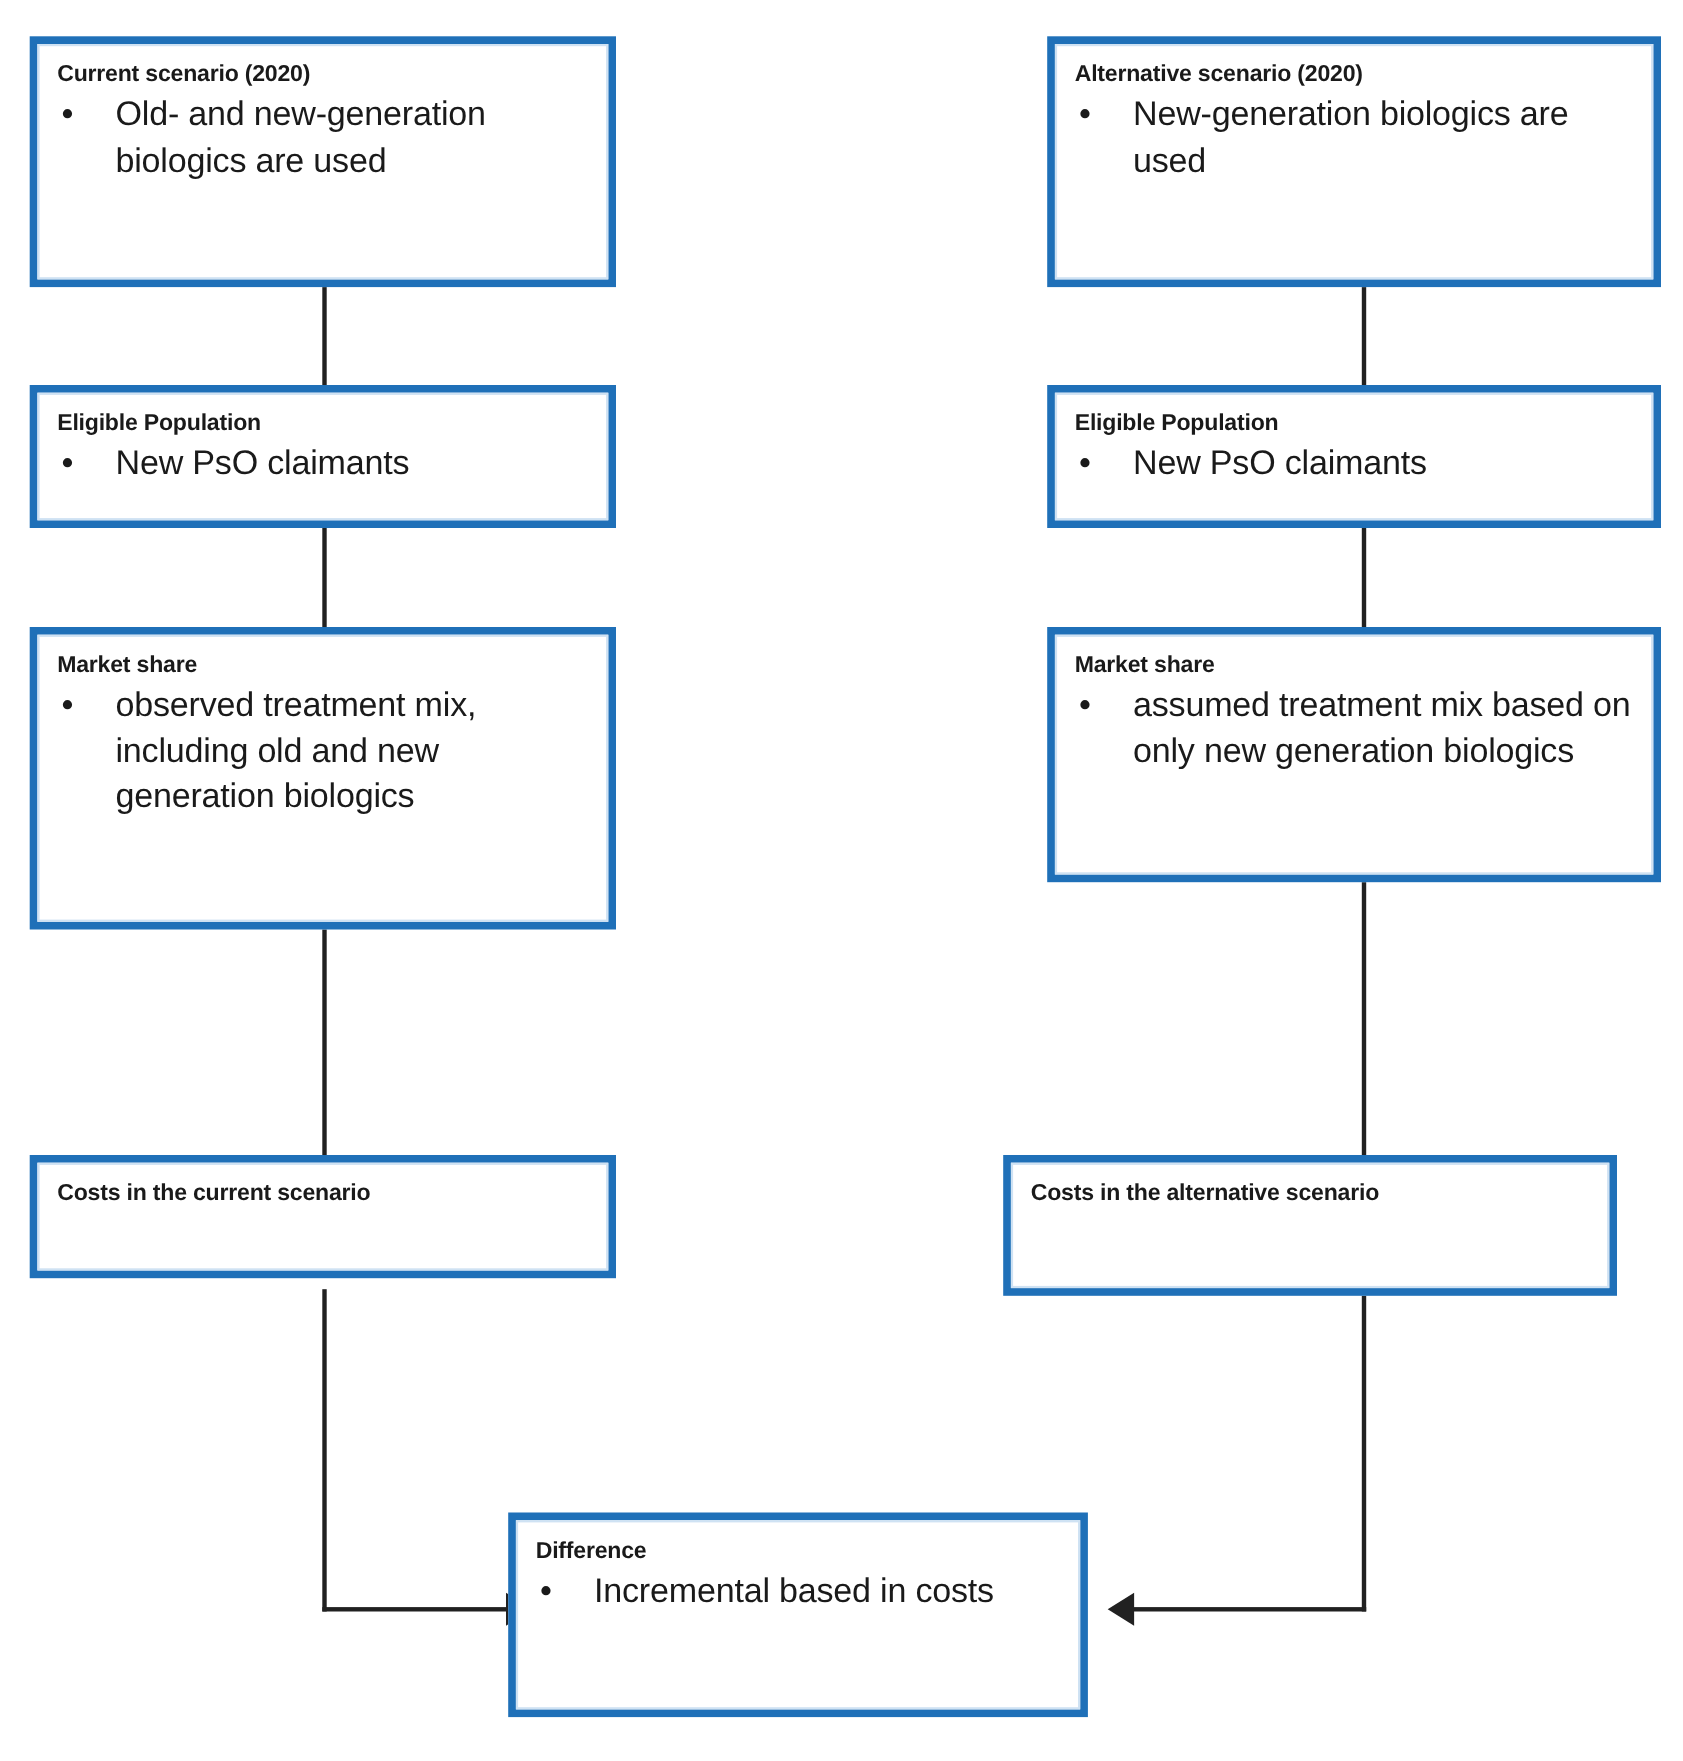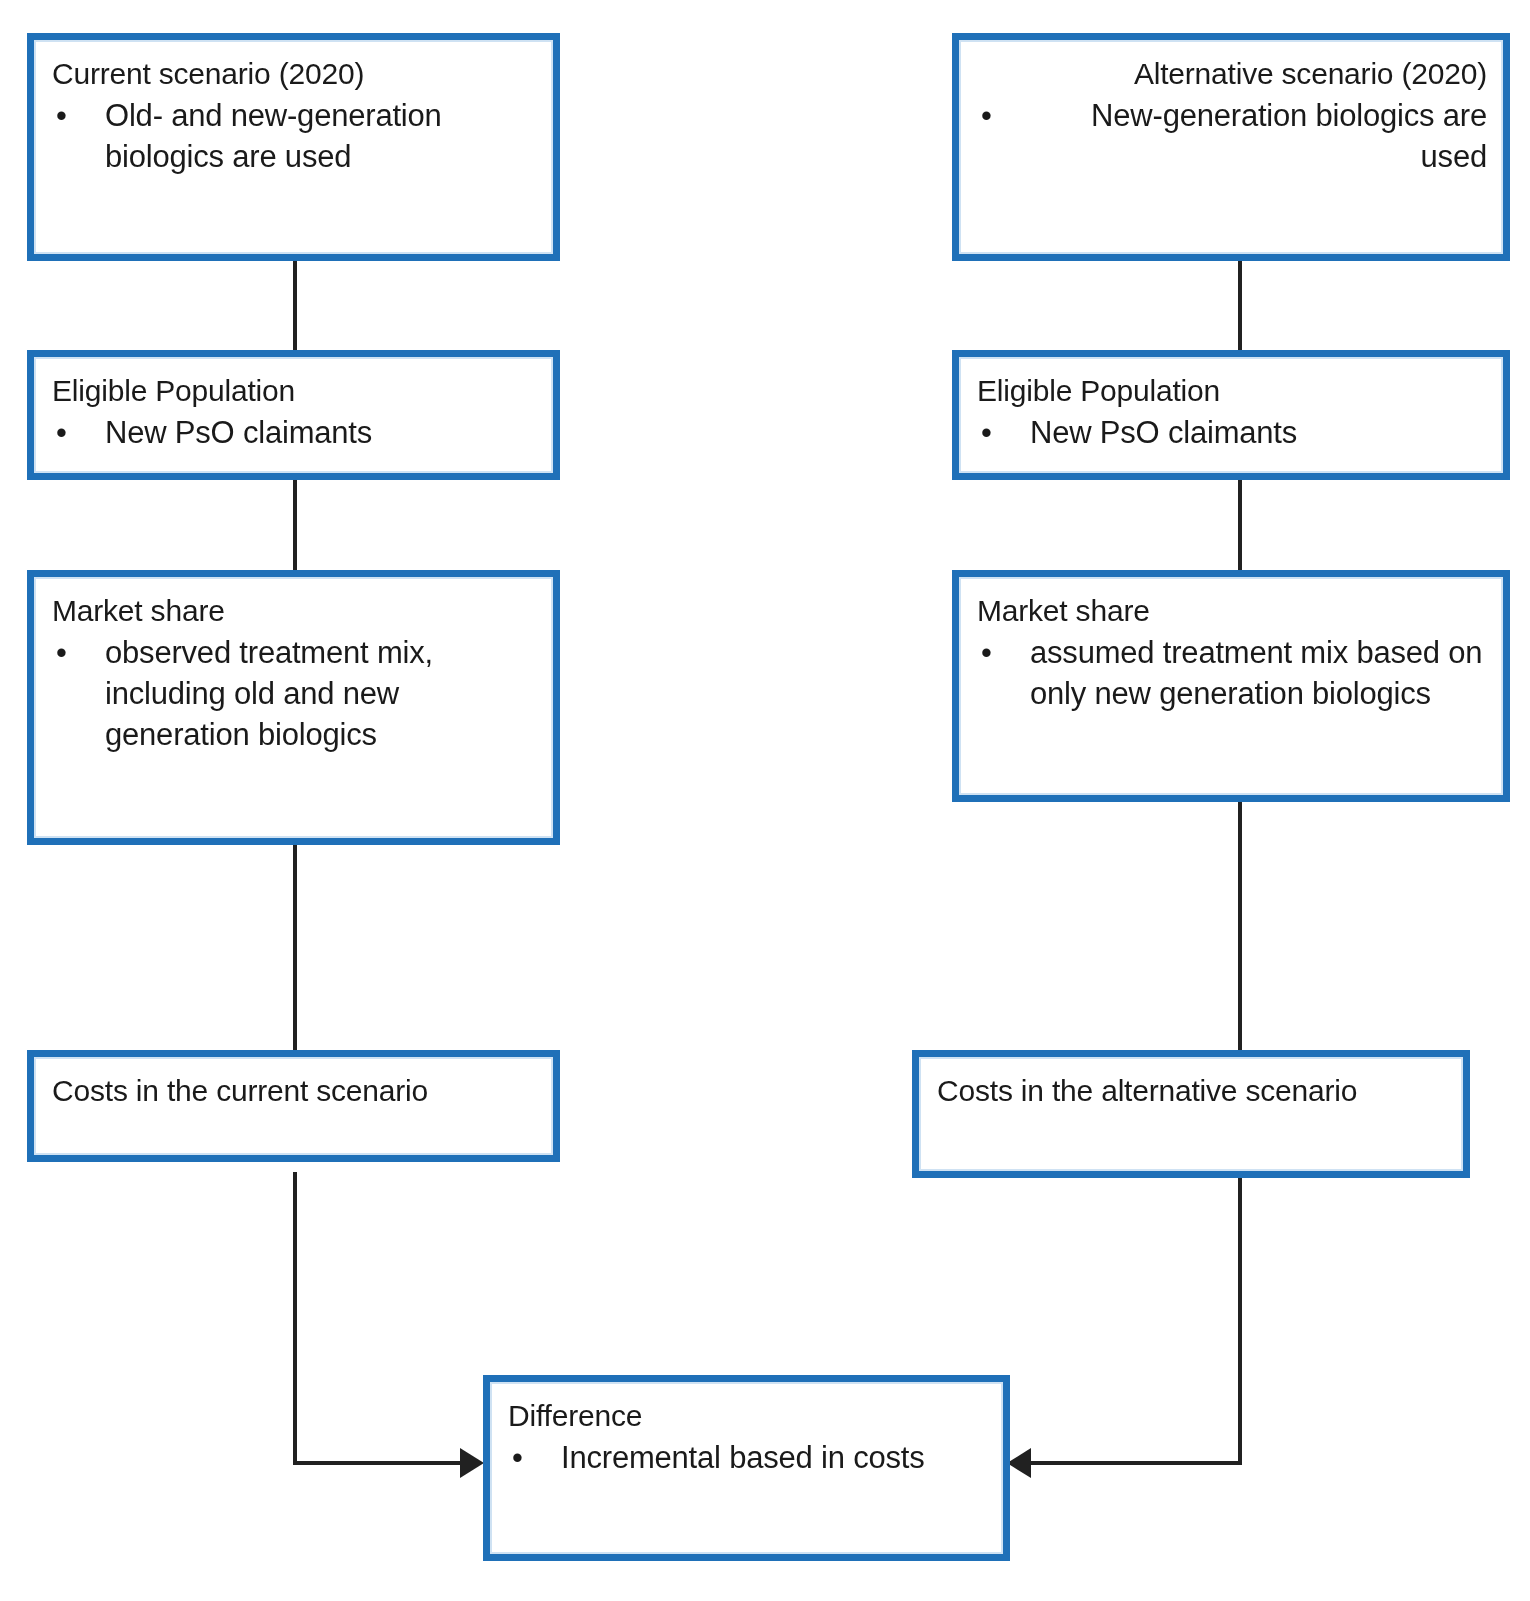--- a/index.html
+++ b/index.html
@@ -19,22 +19,22 @@
     position: absolute;
     box-sizing: border-box;
     background: #ffffff;
     border: 7px solid #1F70B8;
     outline: 2px solid #cfe2f3;
     outline-offset: -9px;
     padding: 14px 16px 14px 18px;
     z-index: 3;
   }
   .node-title {
-    font-weight: normal;
-    font-size: 30px;
+    font-weight: bold;
+    font-size: 21px;
     line-height: 1.30;
     color: #1a1a1a;
     margin: 0 0 2px 0;
     letter-spacing: -0.2px;
   }
   .bullets {
     list-style: none;
     margin: 0;
     padding: 0;
   }
@@ -110,21 +110,21 @@
         <span class="bullet-dot">•</span>
         <span>observed treatment mix, including old and new generation biologics</span>
       </li>
     </ul>
   </div>
 
   <div class="node" style="left:27px; top:1050px; width:533px; height:112px;">
     <div class="node-title">Costs in the current scenario</div>
   </div>
 
-  <div class="node" style="left:952px; top:33px; width:558px; height:228px;text-align:right;">
+  <div class="node" style="left:952px; top:33px; width:558px; height:228px;">
     <div class="node-title">Alternative scenario (2020)</div>
     <ul class="bullets">
       <li class="bullet-row">
         <span class="bullet-dot">•</span>
         <span>New-generation biologics are used</span>
       </li>
     </ul>
   </div>
 
   <div class="node" style="left:952px; top:350px; width:558px; height:130px;">
@@ -144,21 +144,21 @@
         <span class="bullet-dot">•</span>
         <span>assumed treatment mix based on only new generation biologics</span>
       </li>
     </ul>
   </div>
 
   <div class="node" style="left:912px; top:1050px; width:558px; height:128px;">
     <div class="node-title">Costs in the alternative scenario</div>
   </div>
 
-  <div class="node" style="left:483px; top:1375px; width:527px; height:186px;">
+  <div class="node" style="left:462px; top:1375px; width:527px; height:186px;">
     <div class="node-title">Difference</div>
     <ul class="bullets">
       <li class="bullet-row">
         <span class="bullet-dot">•</span>
         <span>Incremental based in costs</span>
       </li>
     </ul>
   </div>
 
   <div class="vline" style="left:293px; top:255px; height:100px;"></div>

